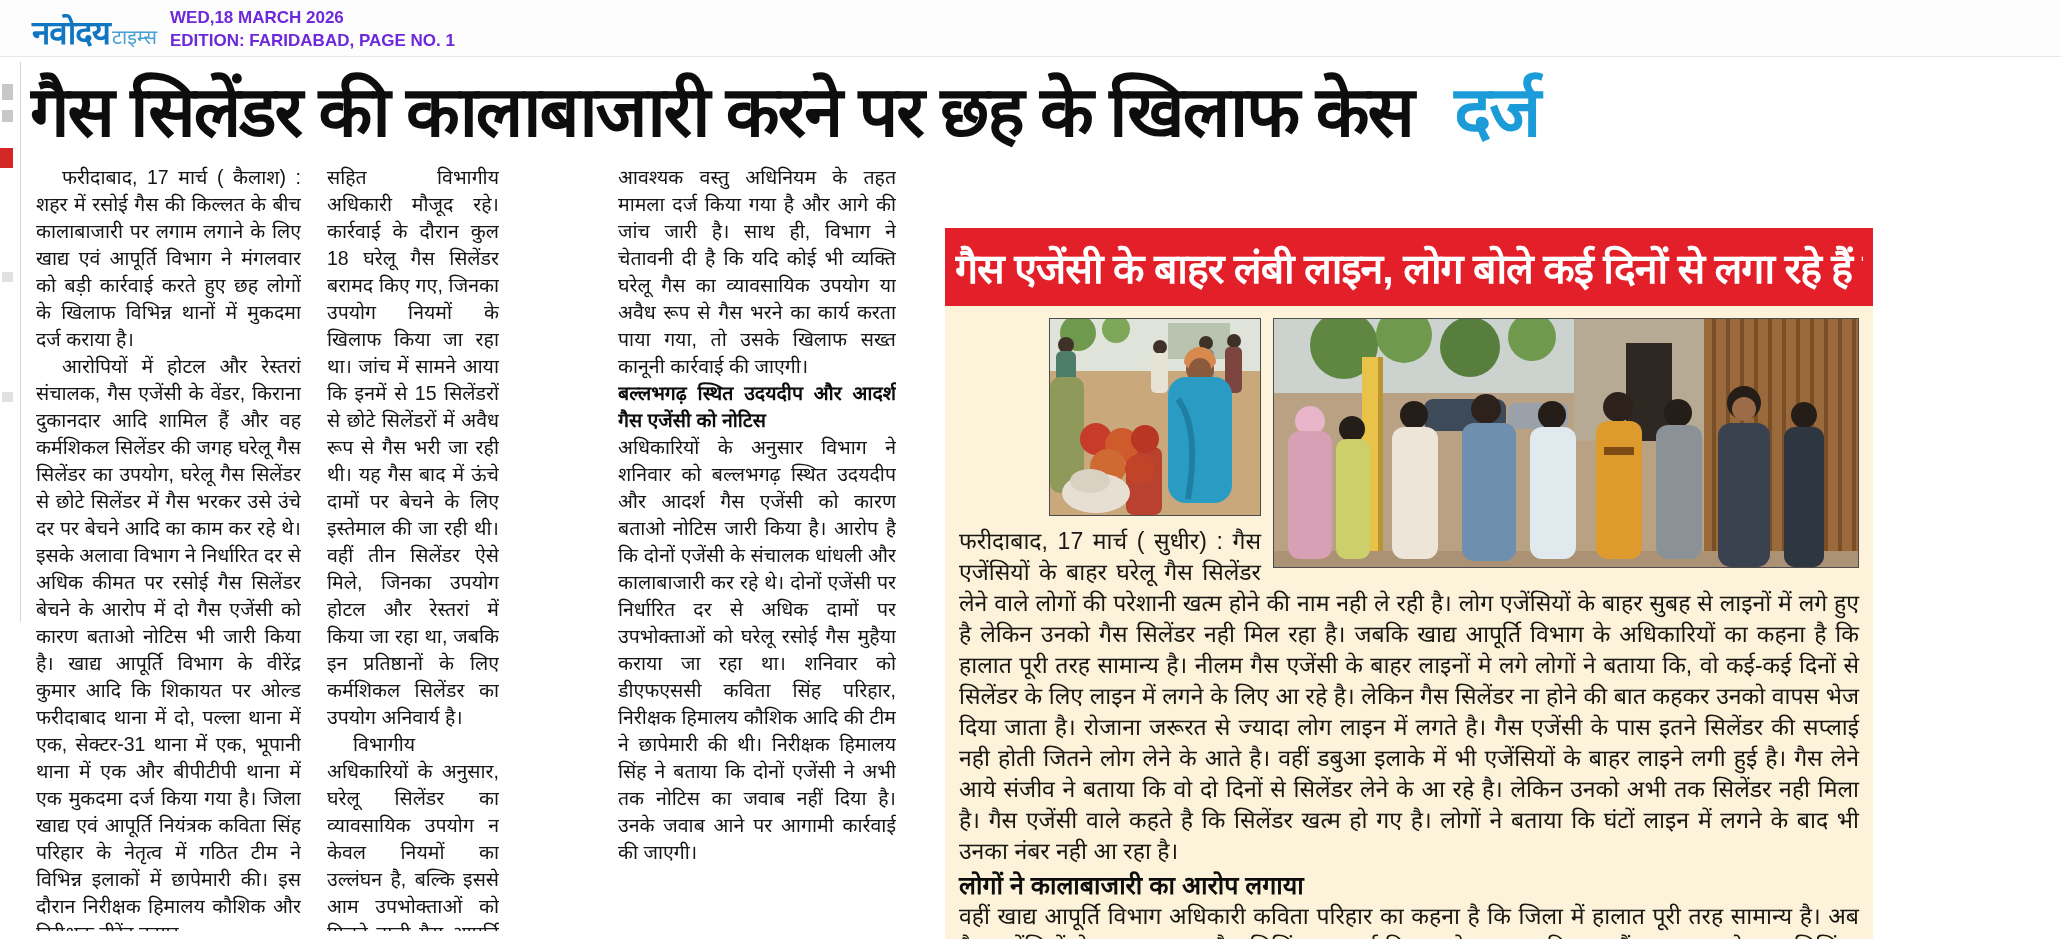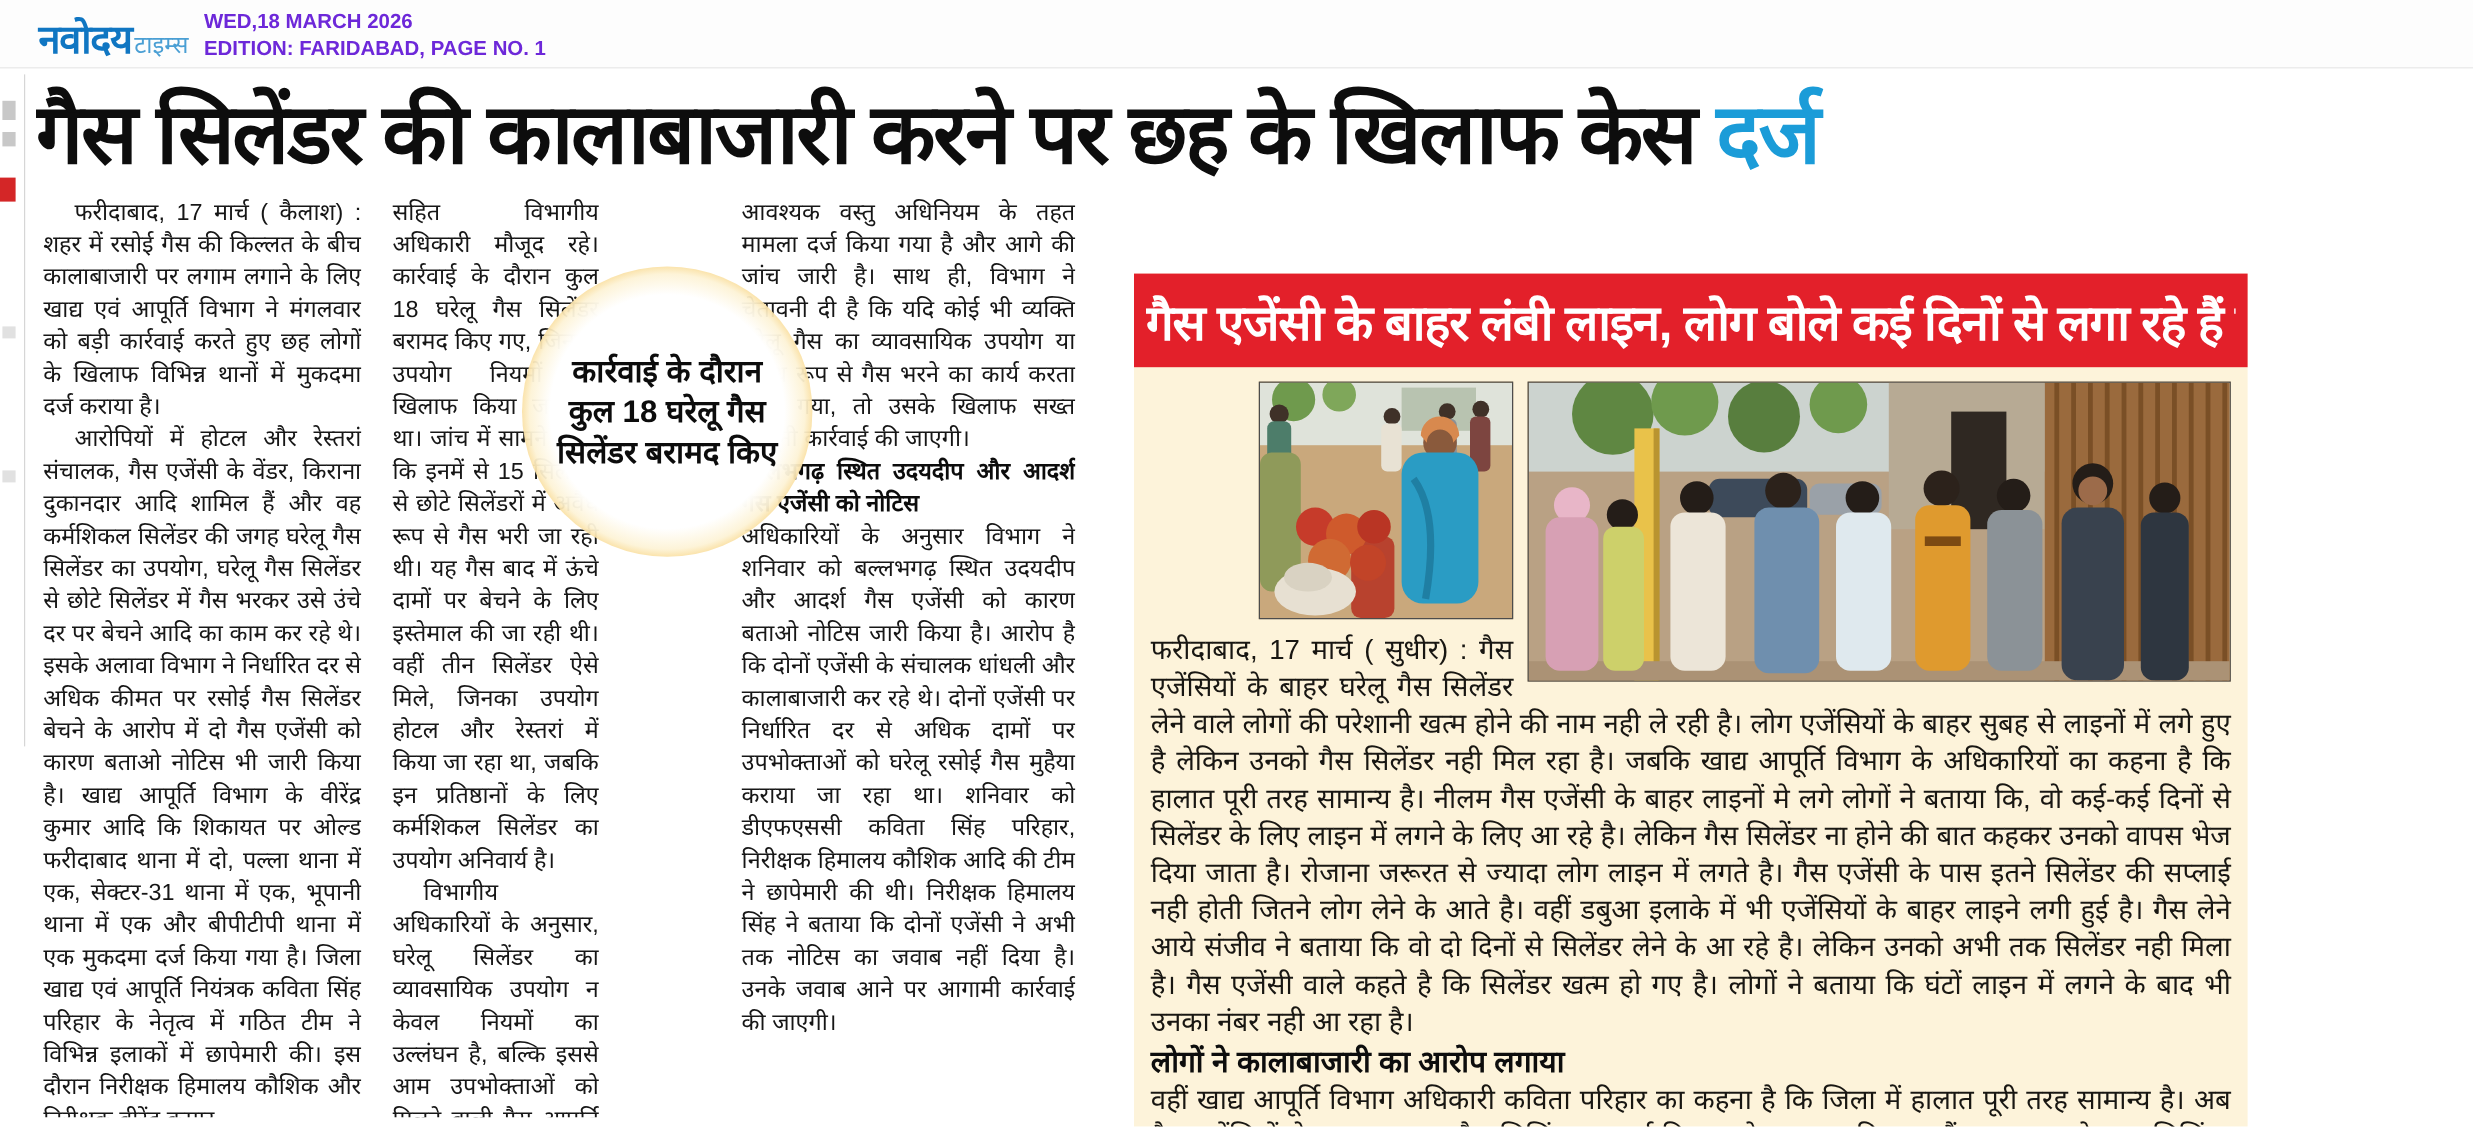--- a/index.html
+++ b/index.html
@@ -17,21 +17,21 @@
   
   .header{position:absolute;left:0;top:0;width:2061px;height:57px;background:#fdfdfd;border-bottom:1px solid #e8e8e8;}
   .logo{position:absolute;left:32px;top:9px;white-space:nowrap;}
   .logo-main{font-size:33px;font-weight:800;color:var(--logo_blue);letter-spacing:-1px;}
   .logo-sub{font-size:20px;font-weight:400;color:#4a9fd4;margin-left:2px;}
   .header-meta{position:absolute;left:170px;top:6px;font-size:17px;font-weight:700;color:#6d28d9;line-height:23px;}
 
   
   .main-headline{position:absolute;left:30px;top:60px;width:2026px;height:108px;overflow:hidden;}
   .main-headline h1{font-size:70px;line-height:104px;font-weight:900;letter-spacing:-2px;color:#0d0d0d;white-space:nowrap;}
-  .main-headline .accent{color:var(--accent_blue);}
+  .main-headline .accent{color:var(--accent_blue);margin-left:24px;}
 
   
   .edge{position:absolute;left:0;top:62px;width:21px;height:560px;border-right:1px solid #d6d6d6;}
   .edge .glyph{position:absolute;left:2px;width:11px;height:16px;background:#9a9a9a;opacity:.55;}
   .edge .g1{top:22px;} .edge .g2{top:48px;height:12px;} .edge .g3{top:210px;height:10px;opacity:.3;} .edge .g4{top:330px;height:10px;opacity:.3;}
   .edge-red{position:absolute;left:0;top:86px;width:13px;height:20px;background:#d42627;}
 
   
   .left-article{position:absolute;left:30px;top:164px;width:875px;height:767px;}
   .col{position:absolute;top:0;height:767px;overflow:hidden;font-size:19.5px;line-height:27px;text-align:justify;color:#161616;z-index:1;}
@@ -107,23 +107,20 @@
       <p>सहित विभागीय अधिकारी मौजूद रहे। कार्रवाई के दौरान कुल 18 घरेलू गैस सिलेंडर बरामद किए गए, जिनका उपयोग नियमों के खिलाफ किया जा रहा था। जांच में सामने आया कि इनमें से 15 सिलेंडरों से छोटे सिलेंडरों में अवैध रूप से गैस भरी जा रही थी। यह गैस बाद में ऊंचे दामों पर बेचने के लिए इस्तेमाल की जा रही थी। वहीं तीन सिलेंडर ऐसे मिले, जिनका उपयोग होटल और रेस्तरां में किया जा रहा था, जबकि इन प्रतिष्ठानों के लिए कर्मशिकल सिलेंडर का उपयोग अनिवार्य है।</p>
       <p class="indent">विभागीय अधिकारियों के अनुसार, घरेलू सिलेंडर का व्यावसायिक उपयोग न केवल नियमों का उल्लंघन है, बल्कि इससे आम उपभोक्ताओं को मिलने वाली गैस आपूर्ति भी प्रभावित होती है। ऐसे में कालाबाजारी और दुरुपयोग को रोकने के लिए लगातार अभियान चलाया जा रहा है। अधिकारियों ने बताया कि आरोपियों के खिलाफ</p>
     </div>
 
     <div class="col col3">
       <p>आवश्यक वस्तु अधिनियम के तहत मामला दर्ज किया गया है और आगे की जांच जारी है। साथ ही, विभाग ने चेतावनी दी है कि यदि कोई भी व्यक्ति घरेलू गैस का व्यावसायिक उपयोग या अवैध रूप से गैस भरने का कार्य करता पाया गया, तो उसके खिलाफ सख्त कानूनी कार्रवाई की जाएगी।</p>
       <p class="crosshead">बल्लभगढ़ स्थित उदयदीप और आदर्श गैस एजेंसी को नोटिस</p>
       <p>अधिकारियों के अनुसार विभाग ने शनिवार को बल्लभगढ़ स्थित उदयदीप और आदर्श गैस एजेंसी को कारण बताओ नोटिस जारी किया है। आरोप है कि दोनों एजेंसी के संचालक धांधली और कालाबाजारी कर रहे थे। दोनों एजेंसी पर निर्धारित दर से अधिक दामों पर उपभोक्ताओं को घरेलू रसोई गैस मुहैया कराया जा रहा था। शनिवार को डीएफएससी कविता सिंह परिहार, निरीक्षक हिमालय कौशिक आदि की टीम ने छापेमारी की थी। निरीक्षक हिमालय सिंह ने बताया कि दोनों एजेंसी ने अभी तक नोटिस का जवाब नहीं दिया है। उनके जवाब आने पर आगामी कार्रवाई की जाएगी।</p>
     </div>
 
-    <div class="pull-circle">
-      <div class="pull-text">कार्रवाई के दौरान कुल 18 घरेलू गैस सिलेंडर बरामद किए</div>
-    </div>
   </div>
 
   <div class="right-article">
     <div class="banner">
       <h2>गैस एजेंसी के बाहर लंबी लाइन, लोग बोले कई दिनों से लगा रहे हैं चक्कर</h2>
     </div>
 
     <div class="ra-body">
 
       <div class="pb-right">

